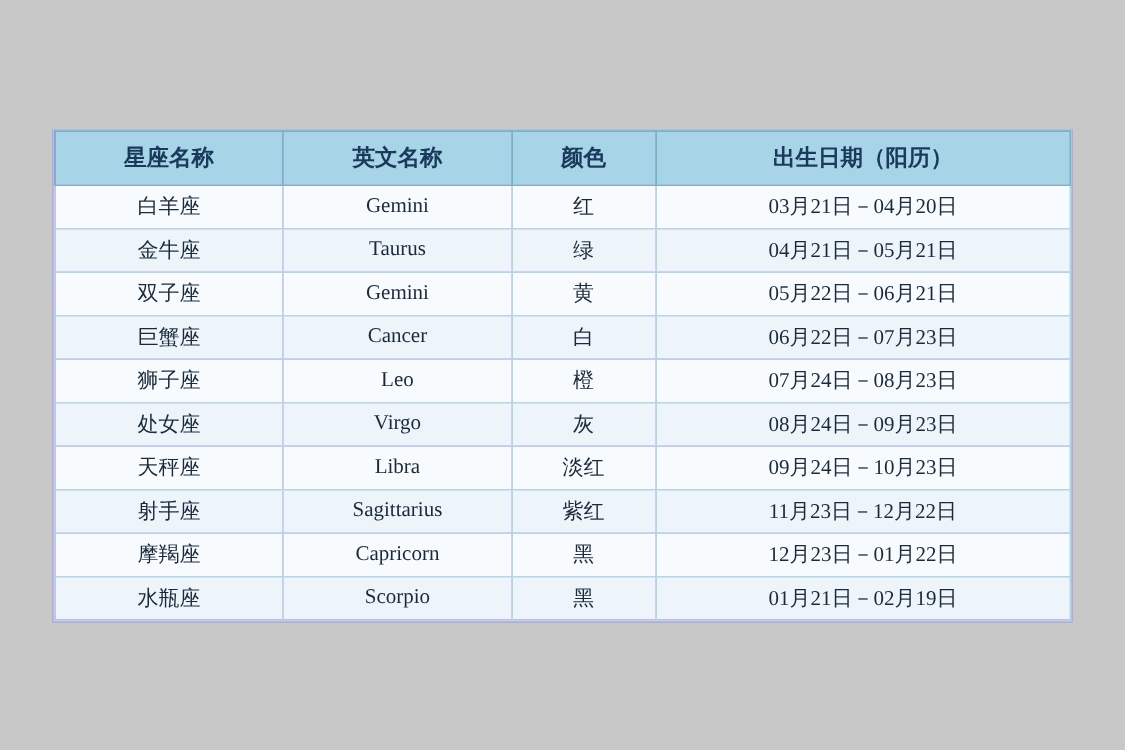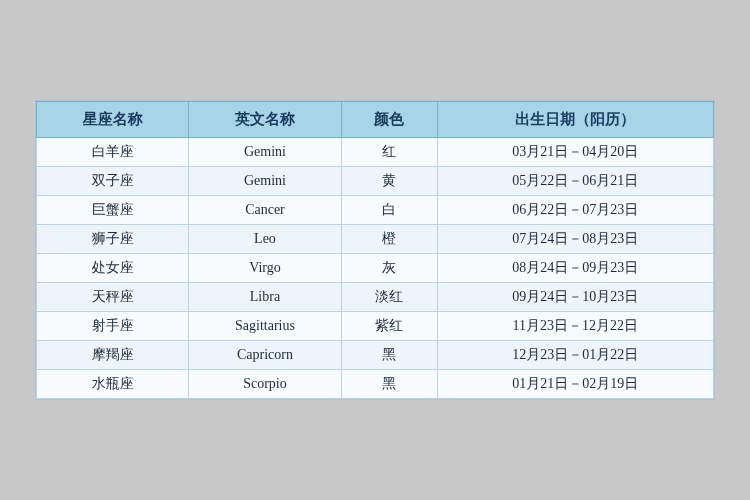--- a/index.html
+++ b/index.html
@@ -80,20 +80,26 @@
       </tr>
     </thead>
     <tbody id="table-body">
     <tr>
           <td>白羊座</td>
           <td>Gemini</td>
           <td>红</td>
           <td>03月21日－04月20日</td>
         </tr>
         <tr>
+          <td>金牛座</td>
+          <td>Taurus</td>
+          <td>绿</td>
+          <td>04月21日－05月21日</td>
+        </tr>
+        <tr>
           <td>双子座</td>
           <td>Gemini</td>
           <td>黄</td>
           <td>05月22日－06月21日</td>
         </tr>
         <tr>
           <td>巨蟹座</td>
           <td>Cancer</td>
           <td>白</td>
           <td>06月22日－07月23日</td>

